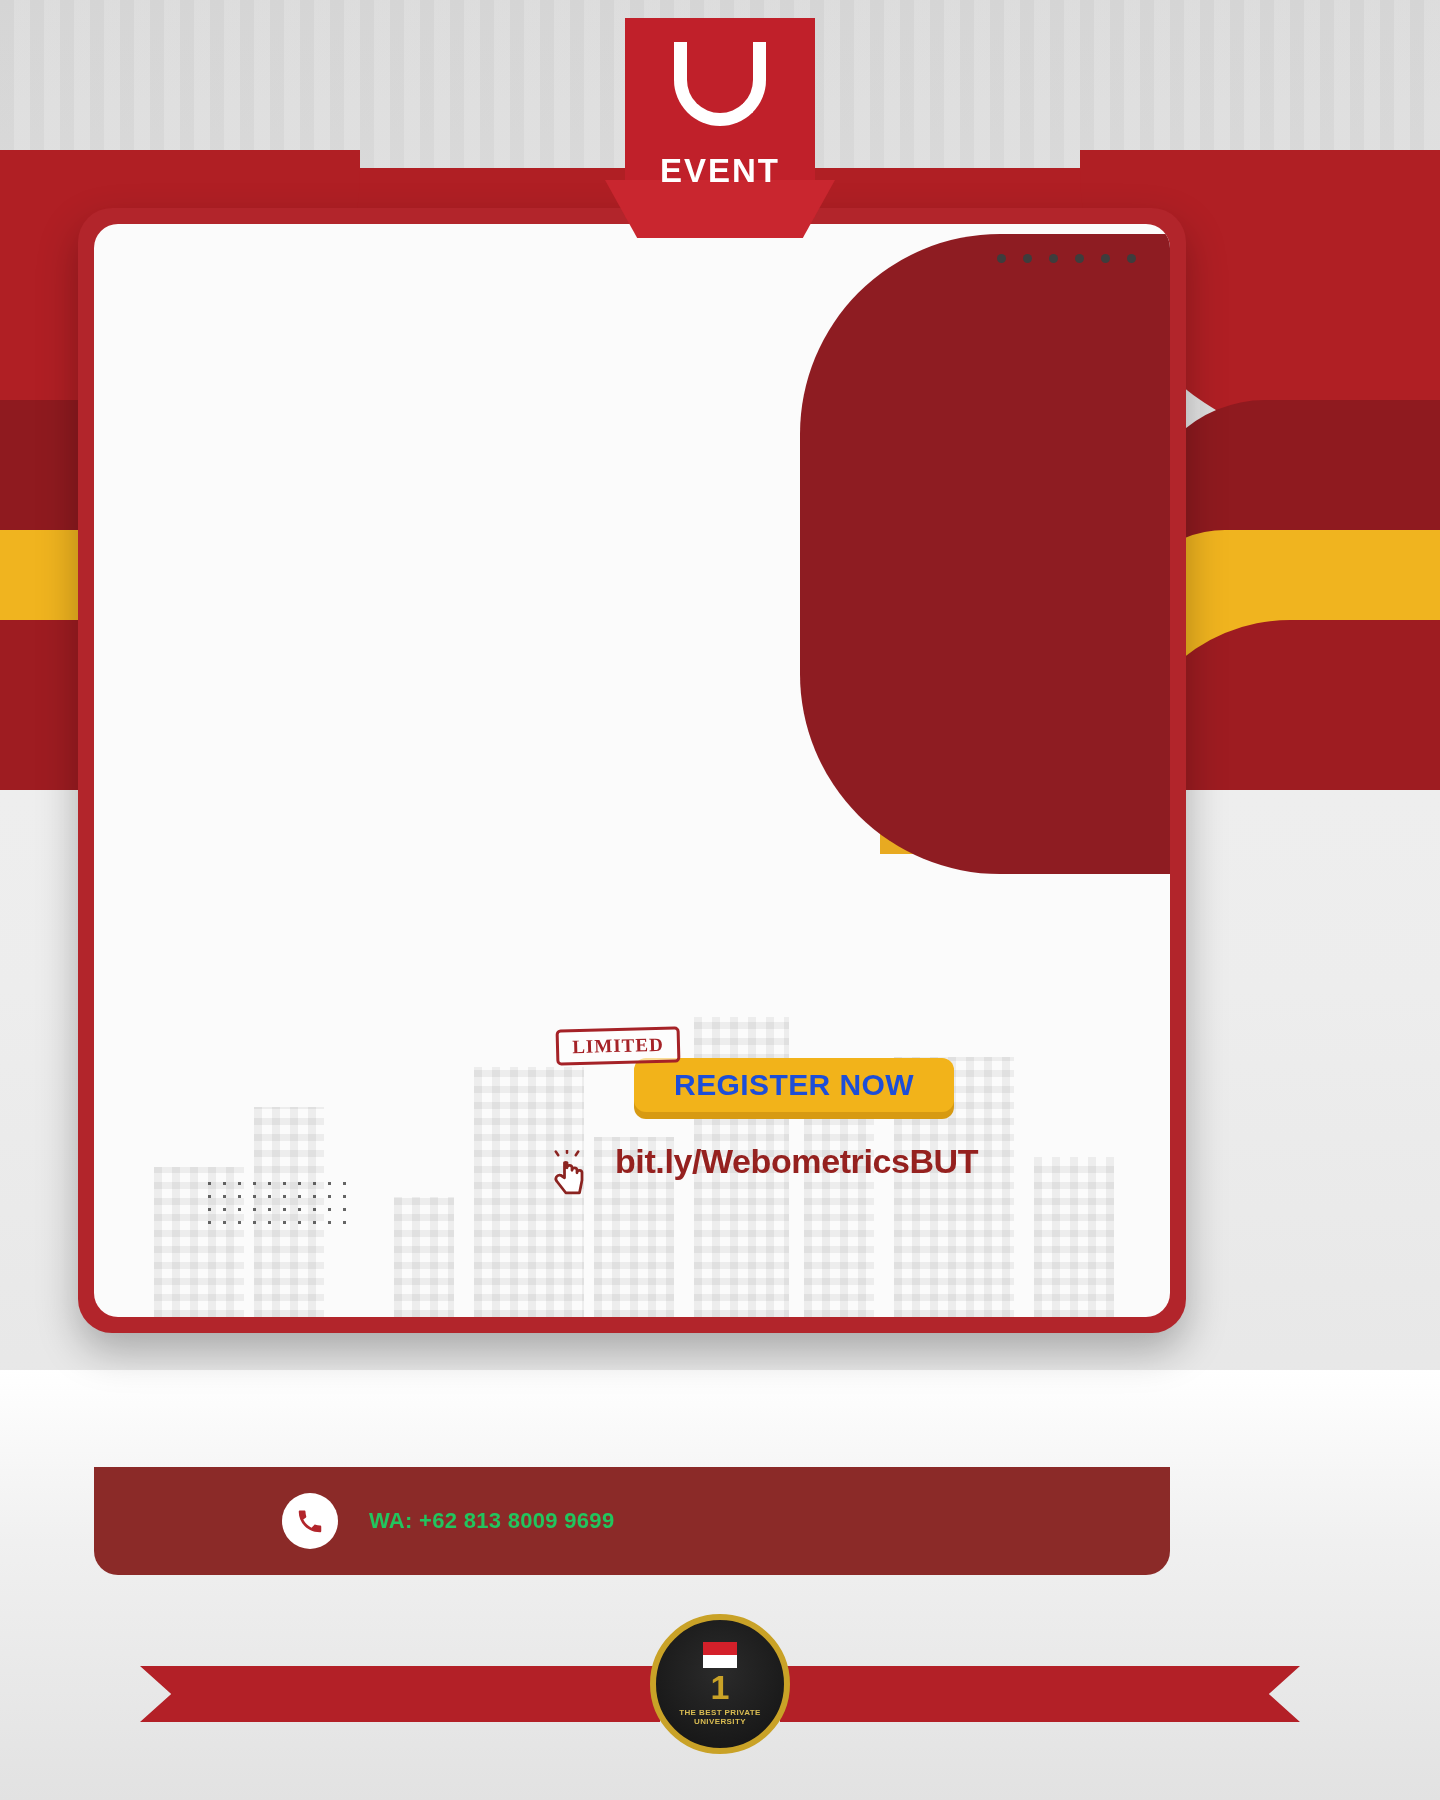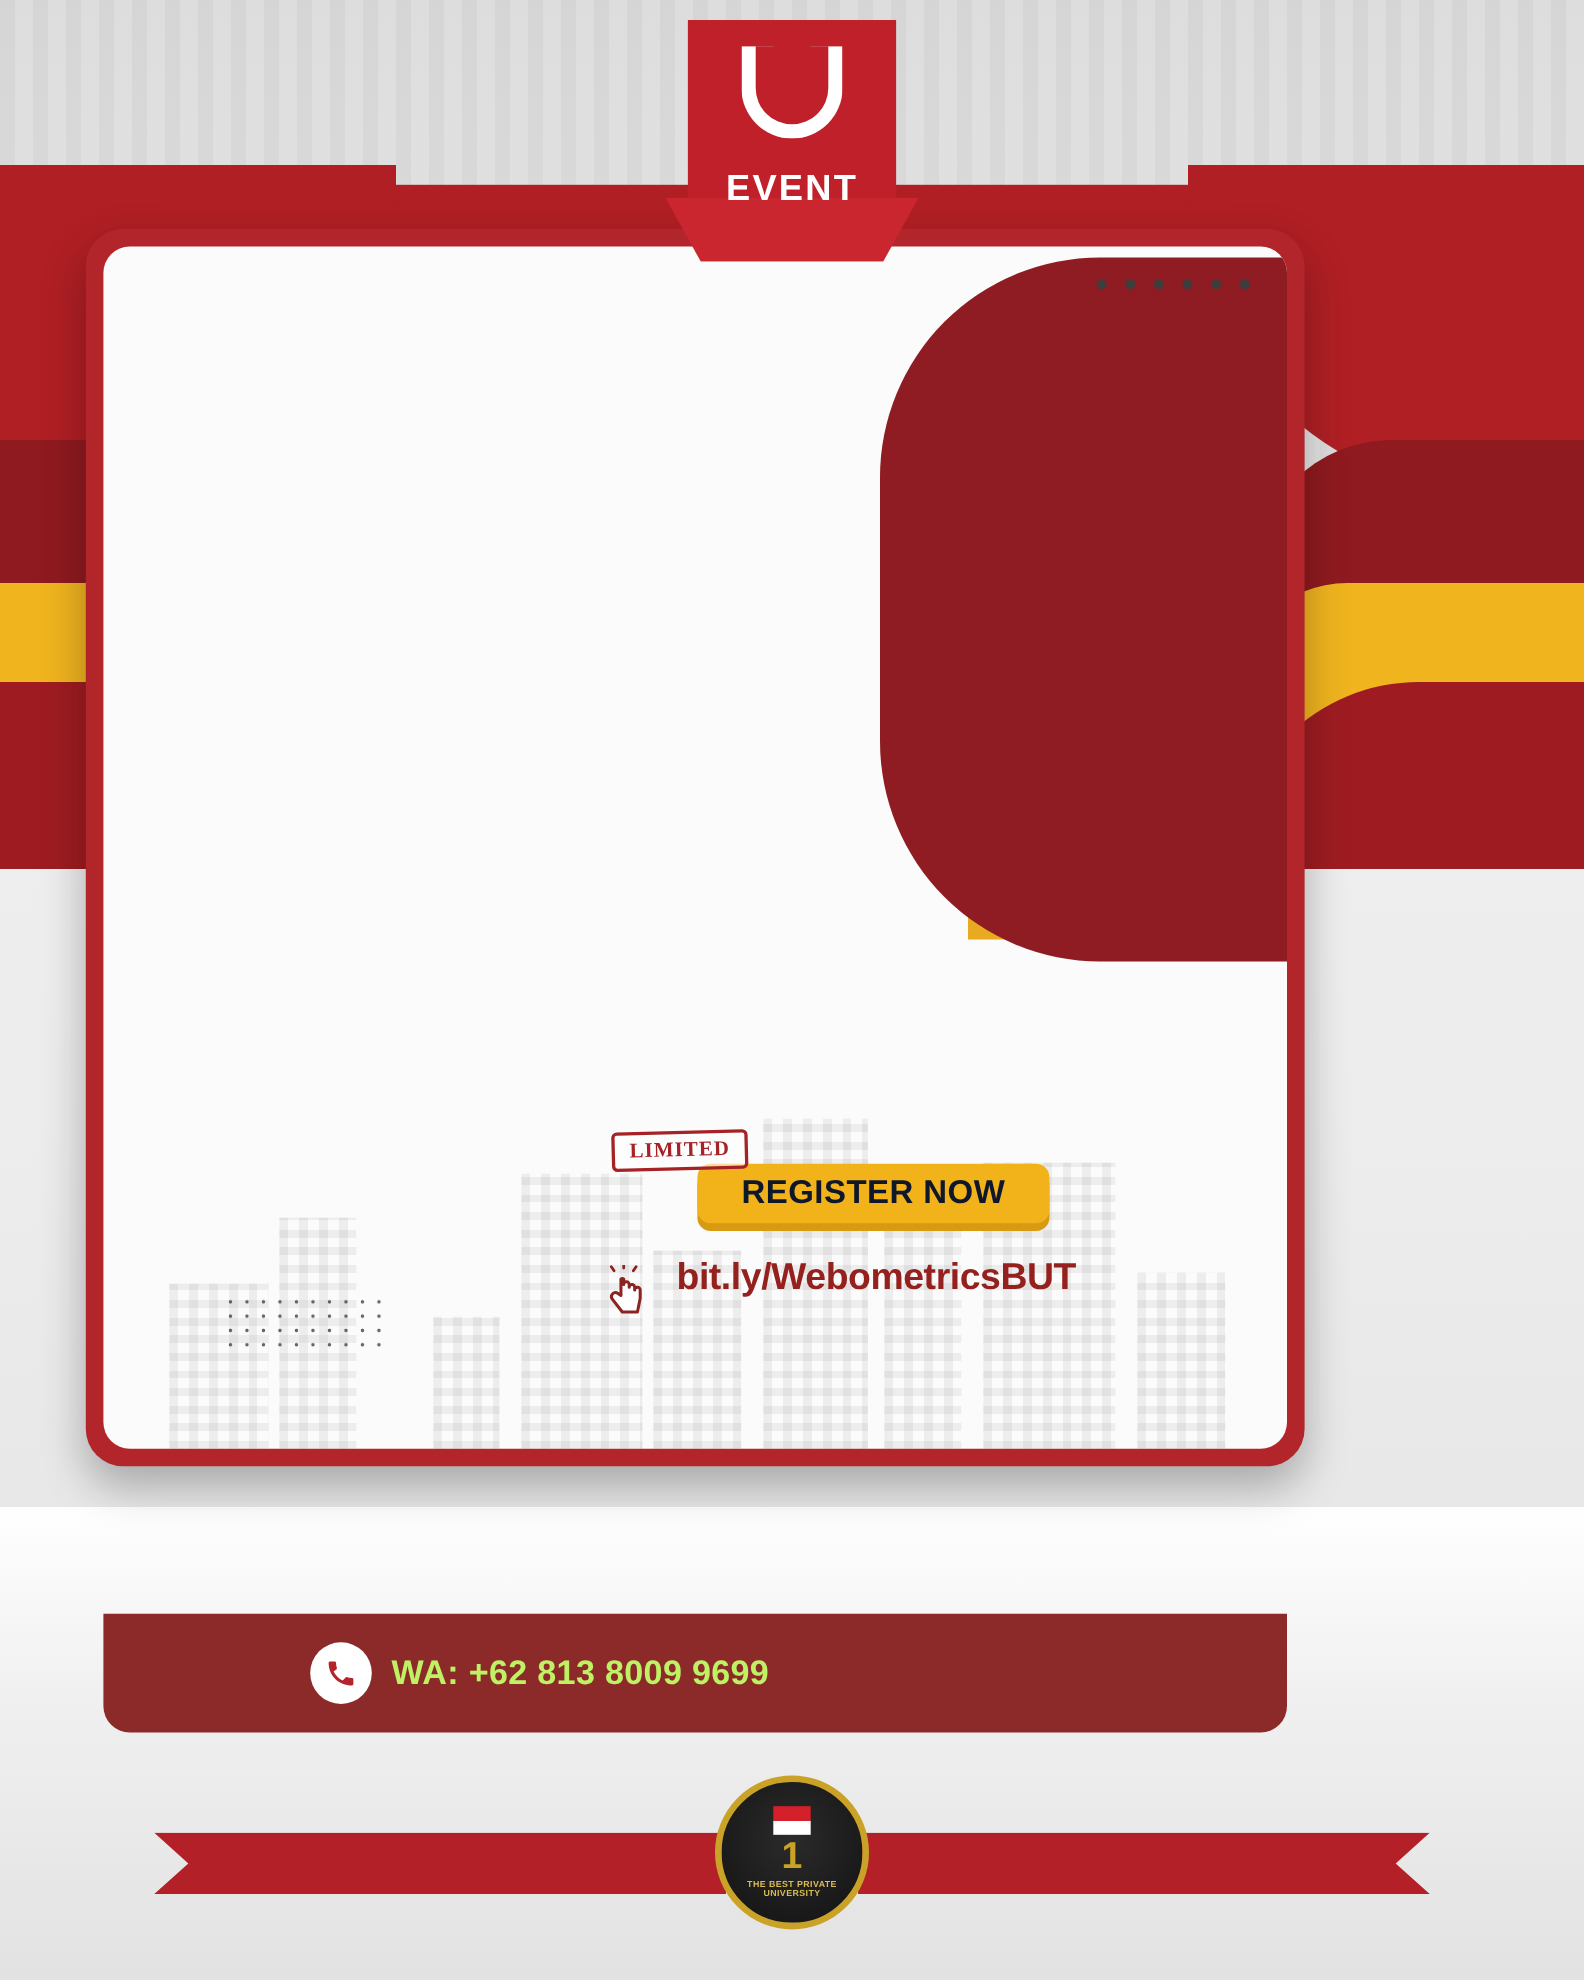--- a/index.html
+++ b/index.html
@@ -196,39 +196,39 @@
     border:3px solid #a52227;border-radius:5px;color:#a52227;
     display:flex;align-items:center;justify-content:center;
     font-size:19px;font-weight:bold;letter-spacing:1px;
     font-family:"Liberation Serif",serif;
     transform:rotate(-1.5deg);background:rgba(255,255,255,.55);
   }
   .register{
     position:absolute;left:634px;top:1058px;width:320px;height:54px;z-index:5;
     background:#f2b31a;border-radius:12px;
     display:flex;align-items:center;justify-content:center;
-    font-size:30px;font-weight:bold;color:#0f172a;letter-spacing:.4px;
+    font-size:30px;font-weight:bold;color:#1d4ed8;letter-spacing:.4px;
     box-shadow:0 7px 0 #d79a12;
   }
   .bitly{
     position:absolute;left:615px;top:1142px;z-index:5;
     font-size:34px;font-weight:bold;color:#95211f;letter-spacing:-.4px;
   }
   .hand{position:absolute;left:552px;top:1150px;width:40px;height:48px;z-index:5;}
 
   
   .footer{
     position:absolute;left:0;right:0;bottom:0;height:108px;background:#8b2a28;
     display:flex;align-items:center;z-index:5;
   }
   .fitem{display:flex;align-items:center;gap:18px;}
   .fitem.wa{margin-left:188px;}
   .fitem.web{margin-left:128px;}
   .fcirc{width:56px;height:56px;border-radius:50%;background:#fff;display:flex;align-items:center;justify-content:center;}
-  .ftxt{color:#bef264;font-size:31px;font-weight:bold;letter-spacing:.3px;}
+  .ftxt{color:#22c55e;font-size:22px;font-weight:bold;letter-spacing:.3px;margin-left:13px;}
 
   
   .emblem{position:absolute;left:50%;bottom:46px;transform:translateX(-50%);text-align:center;z-index:6;}
   .em-ribbon{position:absolute;left:50%;bottom:6px;transform:translateX(-50%);width:1160px;height:92px;}
   .em-ribbon .rl,.em-ribbon .rr{position:absolute;top:18px;width:520px;height:56px;background:#b32027;}
   .em-ribbon .rl{left:0;clip-path:polygon(0 0,100% 0,100% 100%,0 100%,6% 50%);}
   .em-ribbon .rr{right:0;clip-path:polygon(0 0,100% 0,94% 50%,100% 100%,0 100%);}
   .em-seal{position:relative;width:140px;height:140px;margin:0 auto;border-radius:50%;
     background:radial-gradient(circle at 50% 40%,#2b2b2b,#121212);
     border:6px solid #c9a227;display:flex;flex-direction:column;align-items:center;justify-content:center;z-index:2;}

